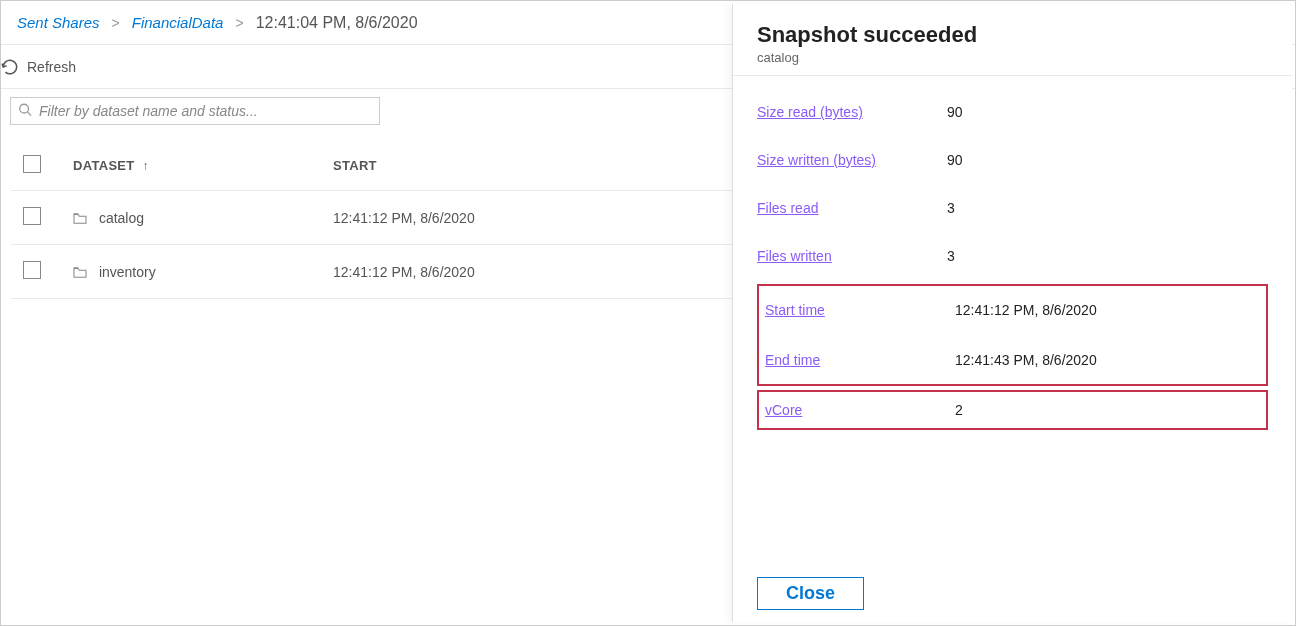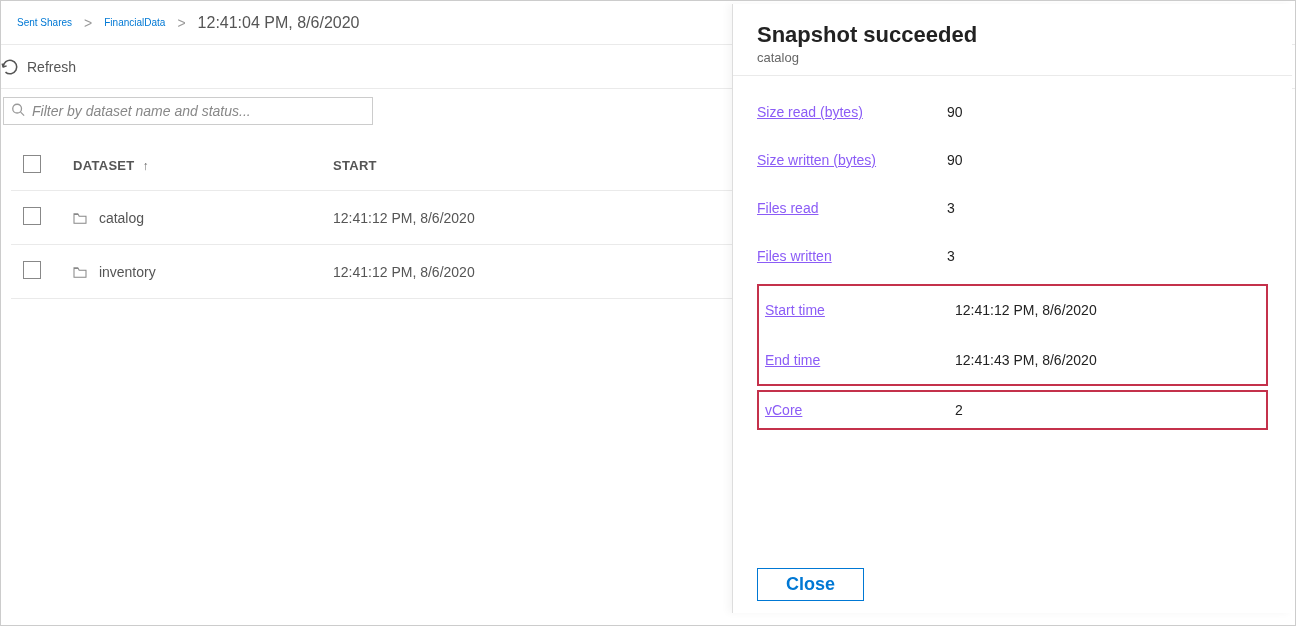--- a/index.html
+++ b/index.html
@@ -24,21 +24,22 @@
       display: flex;
       align-items: center;
       padding: 8px 16px;
       gap: 12px;
       border-bottom: 1px solid #eaeaea;
       height: 44px;
     }
     .breadcrumb a {
       color: #0078d4;
       text-decoration: none;
-      font-size: 10px;
+      font-size: 15px;
+      font-style: italic;
     }
     .breadcrumb .sep {
       color: #999;
     }
     .breadcrumb .current {
       color: #555;
       font-size: 16px;
     }
     
     
@@ -61,21 +62,21 @@
       border: none;
     }
     .refresh-icon {
       width: 18px;
       height: 18px;
       display: inline-block;
     }
     
     
     .filter-row {
-      padding: 8px 2px;
+      padding: 8px 9px;
     }
     .filter-wrap {
       position: relative;
       width: 370px;
     }
     .filter-wrap .search-icon {
       position: absolute;
       left: 8px;
       top: 50%;
       transform: translateY(-50%);
@@ -137,21 +138,21 @@
       margin-left: 4px;
       font-size: 12px;
       color: #666;
     }
     
     
     .panel {
       position: absolute;
       top: 3px;
       right: 3px;
-      bottom: 12px;
+      bottom: 3px;
       width: 560px;
       background: #fff;
       border-left: 1px solid #ddd;
       box-shadow: -4px 0 8px rgba(0,0,0,0.04);
       display: flex;
       flex-direction: column;
     }
     .panel-header {
       padding: 18px 24px 10px 24px;
       border-bottom: 1px solid #eaeaea;

